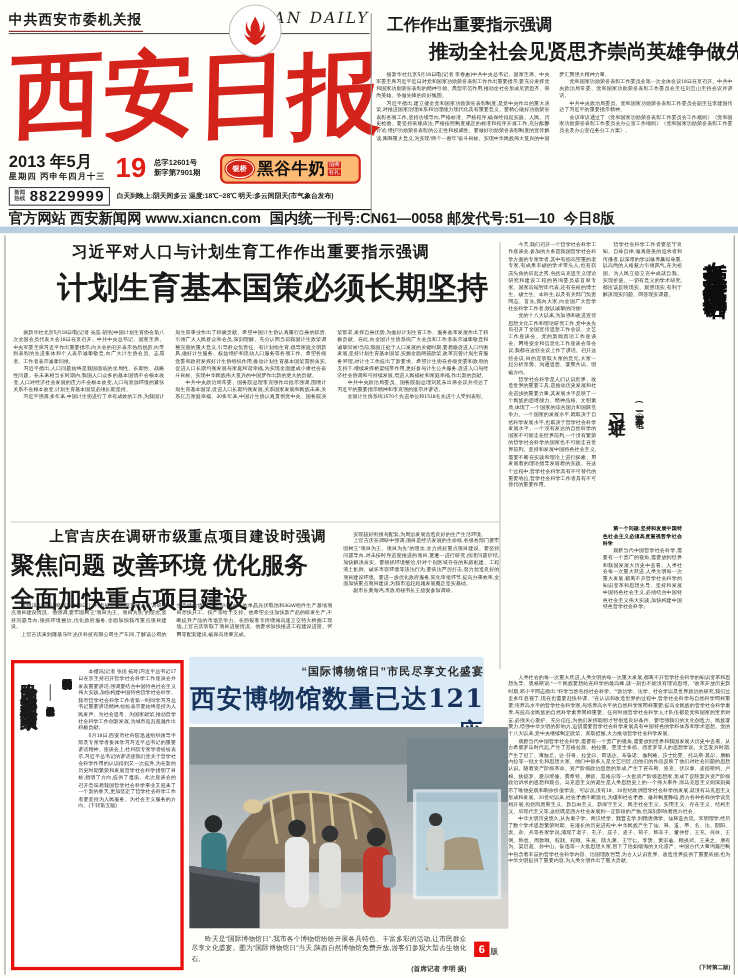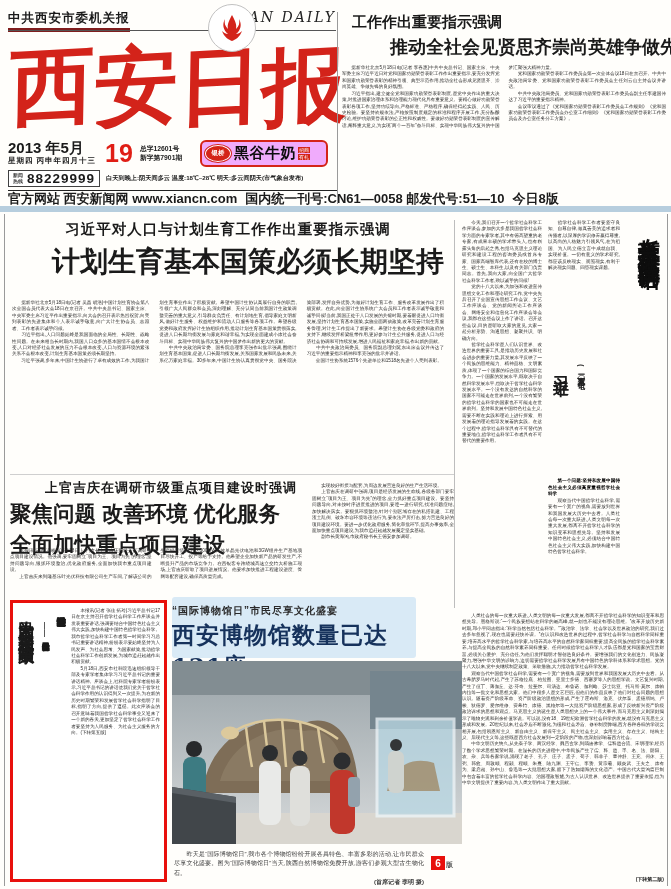--- a/index.html
+++ b/index.html
@@ -1,38 +1,38 @@
 <!DOCTYPE html>
 <html><head>
 <meta charset="utf-8">
 <style>
   html,body{margin:0;padding:0;}
   body{width:671px;height:889px;position:relative;overflow:hidden;background:#fffefb;
        font-family:"Liberation Sans",sans-serif;color:#1a1a1a;}
   .abs{position:absolute;}
   
   .agency{left:8px;top:10px;font-size:12.5px;font-weight:bold;letter-spacing:1px;
-          border-bottom:4px solid #7f1d1d;padding-bottom:1px;}
+          border-bottom:1px solid #7f1d1d;padding-bottom:1px;}
   .topline-rule{left:8px;top:30px;width:328px;height:1px;background:#555;}
   .eng{left:200px;top:9px;width:136px;text-align:right;font-family:"DejaVu Serif",serif;
        font-style:italic;font-size:14px;letter-spacing:2px;color:#222;}
   .logo{left:208px;top:4px;width:46px;height:46px;border-radius:50%;background:#fff;
         border:1px solid #c2c2c2;display:flex;align-items:center;justify-content:center;z-index:3;}
   .mast-title{left:6px;top:34px;width:330px;height:104px;display:flex;justify-content:space-between;
         align-items:center;padding:0 4px;font-family:"DejaVu Serif",serif;font-weight:bold;
         font-size:84px;line-height:1;color:#d3231a;transform:skewX(-4deg);}
   .mast-title span{display:inline-block;transform:rotate(-3deg);}
   
   .dateline{left:8px;top:140px;width:328px;height:26px;display:flex;align-items:center;}
   .d-date{font-size:15px;font-weight:bold;line-height:1.1;}
   .d-lunar{font-size:7.5px;font-weight:bold;letter-spacing:1px;}
   .d-day{font-size:25px;font-weight:900;color:#e01e15;margin:0 7px 0 9px;line-height:1;}
   .d-serial{font-size:6.8px;font-weight:bold;line-height:1.35;width:56px;}
   .ad-box{margin-left:4px;width:128px;height:27px;border:2px solid #d42418;border-radius:6px;
-        display:flex;align-items:center;padding:0 3px;box-sizing:border-box;background:#f0abfc;}
+        display:flex;align-items:center;padding:0 3px;box-sizing:border-box;background:#fdba74;}
   .ad-oval{background:#d42418;color:#fff;border:1px solid #fff;outline:1px solid #d42418;
         border-radius:50%;min-width:24px;height:15px;font-size:6.5px;font-weight:bold;
         display:flex;align-items:center;justify-content:center;}
   .ad-brand{font-size:15px;font-weight:900;letter-spacing:.5px;color:#0d0d0d;margin-left:3px;white-space:nowrap;}
   .ad-tags{display:flex;flex-direction:column;gap:1px;margin-left:2px;}
   .ad-tag{background:#d42418;color:#fff;font-size:5px;line-height:1.2;padding:0 1px;}
   
   .hot-row{left:8px;top:170px;width:328px;height:17px;display:flex;align-items:center;}
   .hotline{border:1px solid #404040;height:15px;display:flex;align-items:center;padding:0 4px;gap:3px;background:#fff;}
   .hl-label{font-size:5px;line-height:1.15;width:11px;font-weight:bold;color:#444;}
@@ -81,22 +81,22 @@
   .pj-col3{left:312px;top:483px;width:142px;height:127px;}
   
   .red-box{left:10px;top:600px;width:157px;height:282px;border:3px solid #e8100c;background:#fff;
         box-sizing:border-box;display:flex;gap:4px;padding:5px 4px;}
   .rb-head{writing-mode:vertical-rl;font-size:16px;font-weight:900;letter-spacing:1px;
         font-family:"DejaVu Serif",serif;line-height:1.2;}
   .rb-sub1{writing-mode:vertical-rl;font-size:7.5px;font-weight:bold;padding-top:14px;}
   .rb-sub2{writing-mode:vertical-rl;font-size:9px;font-weight:900;padding-top:2px;}
   .rb-body{flex:1;height:100%;}
   
-  .mus-head{left:172px;top:597px;width:244px;height:61px;background:#d9eaf6;border-radius:3px;
-        text-align:left;padding-top:7px;box-sizing:border-box;}
+  .mus-head{left:172px;top:597px;width:268px;height:61px;background:#d9eaf6;border-radius:3px;
+        text-align:right;padding-top:7px;box-sizing:border-box;}
   .mus-kicker{font-size:10px;font-weight:900;color:#2a2a2a;letter-spacing:1px;}
   .mus-title{font-size:23px;font-weight:900;font-family:"DejaVu Serif",serif;color:#16325c;margin-top:2px;letter-spacing:1px;}
   .mus-photo{left:172px;top:661px;width:290px;height:183px;overflow:hidden;background:#b6bdc0;}
   .mus-caption{left:174px;top:849px;width:250px;font-size:6.1px;line-height:1.55;color:#3a3a3a;text-align:justify;}
   .mus-credit{text-align:right;font-weight:bold;}
   .badge{left:431px;top:856px;display:flex;align-items:flex-end;gap:1px;}
   .badge-num{width:14px;height:14px;background:#e8100c;color:#fff;font-weight:900;font-size:10px;
         display:flex;align-items:center;justify-content:center;}
   .badge-lbl{font-size:7px;color:#555;font-weight:bold;}
   

